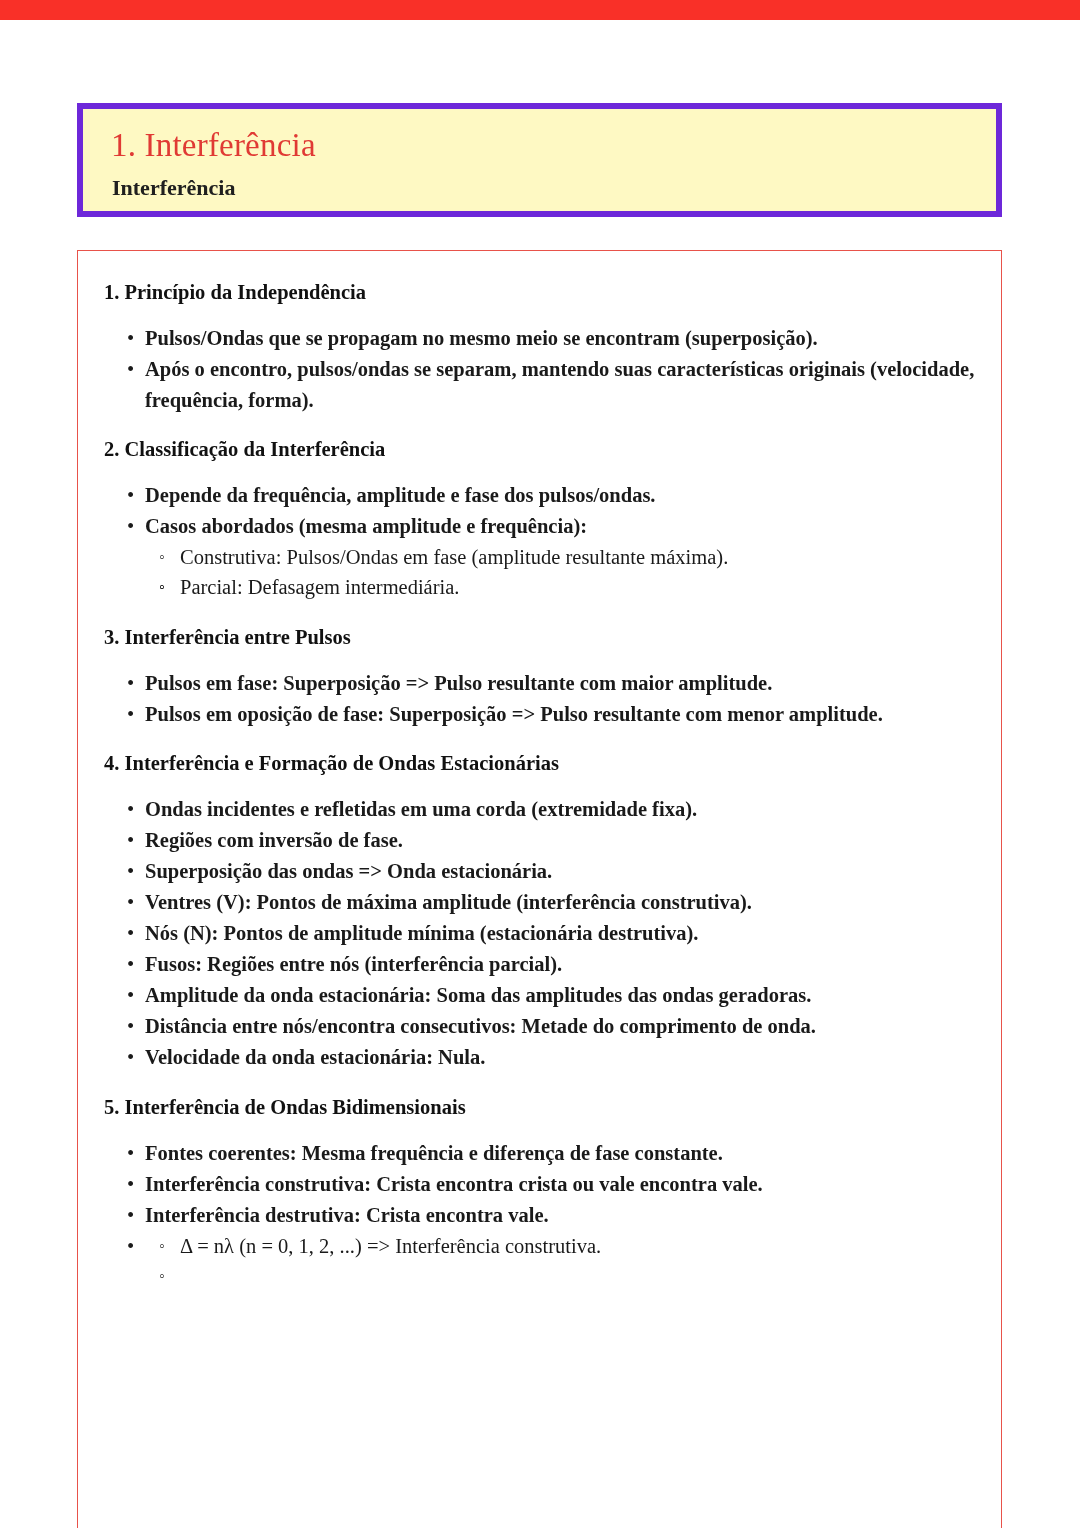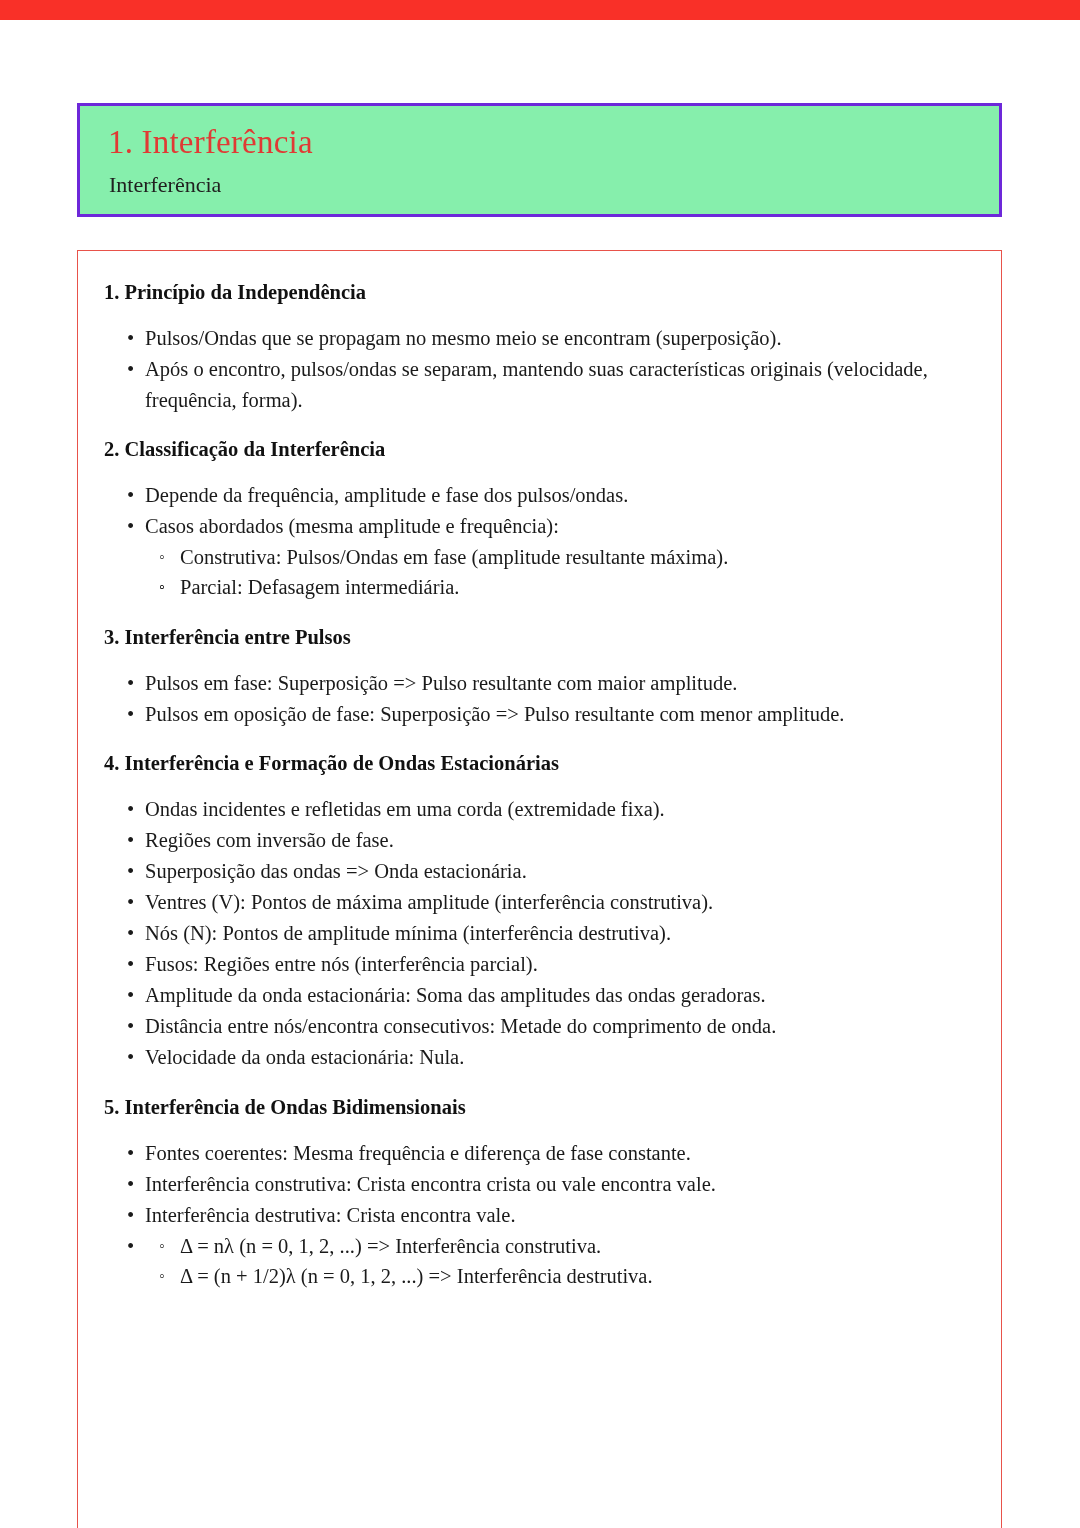--- a/index.html
+++ b/index.html
@@ -33,23 +33,23 @@
     height: 1528px;
   }
 
   
   .header-box {
     position: absolute;
     left: 77px;
     top: 103px;
     width: 925px;
     height: 114px;
-    border: 3px solid #6d28d9;
+    border: 6px solid #6d28d9;
     box-sizing: border-box;
-    background: #86efac;
+    background: #fef9c3;
   }
   .doc-title {
     position: absolute;
     left: 28px;
     top: 16px;
     font-size: 33px;
     line-height: 40px;
     color: #e03a34;
     font-weight: normal;
     letter-spacing: .2px;
@@ -58,20 +58,21 @@
   }
   .doc-subtitle {
     position: absolute;
     left: 29px;
     top: 64px;
     font-size: 22px;
     line-height: 30px;
     color: #20201f;
     margin: 0;
     white-space: nowrap;
+    font-weight: bold;
   }
 
   
   .content-box {
     position: absolute;
     left: 77px;
     top: 250px;
     width: 925px;
     height: 1310px;              
     border: 1px solid #e8524a;
@@ -110,21 +111,21 @@
   }
   ul.lvl1 > li + li { margin-top: 0.5px; }
   ul.lvl1 > li > .bullet {
     position: absolute;
     left: 23px;
     top: 0;
     font-size: 20.5px;
     line-height: 30.5px;
     color: #1a1a1a;
   }
-  ul.lvl1 > li > .txt { display: block; }
+  ul.lvl1 > li > .txt { display: block; font-weight: bold; }
 
   ul.lvl2 {
     list-style: none;
     margin: 0;
     padding: 0;
   }
   ul.lvl2 > li {
     position: relative;
     padding-left: 35px;
     font-size: 20.5px;
@@ -212,21 +213,21 @@
             <li>
               <span class="bullet">•</span>
               <span class="txt">Superposição das ondas =&gt; Onda estacionária.</span>
             </li>
             <li>
               <span class="bullet">•</span>
               <span class="txt">Ventres (V): Pontos de máxima amplitude (interferência construtiva).</span>
             </li>
             <li>
               <span class="bullet">•</span>
-              <span class="txt">Nós (N): Pontos de amplitude mínima (interferência destrutiva).</span>
+              <span class="txt">Nós (N): Pontos de amplitude mínima (estacionária destrutiva).</span>
             </li>
             <li>
               <span class="bullet">•</span>
               <span class="txt">Fusos: Regiões entre nós (interferência parcial).</span>
             </li>
             <li>
               <span class="bullet">•</span>
               <span class="txt">Amplitude da onda estacionária: Soma das amplitudes das ondas geradoras.</span>
             </li>
             <li>
@@ -251,21 +252,21 @@
               <span class="txt">Interferência construtiva: Crista encontra crista ou vale encontra vale.</span>
             </li>
             <li>
               <span class="bullet">•</span>
               <span class="txt">Interferência destrutiva: Crista encontra vale.</span>
             </li>
             <li>
               <span class="bullet">•</span>
               <ul class="lvl2">
                 <li><span class="bullet-open">◦</span><span>Δ = nλ (n = 0, 1, 2, ...) =&gt; Interferência construtiva.</span></li>
-                <li><span class="bullet-open">◦</span><span>Δ = (n + 1/2)λ (n = 0, 1, 2, ...) =&gt; Interferência destrutiva.</span></li>
+                <li><span class="bullet-open">◦</span></li>
               </ul>
             </li>
           </ul>
         </div>
       </div>
   </div>
 
 </div>
 
 </body></html>

